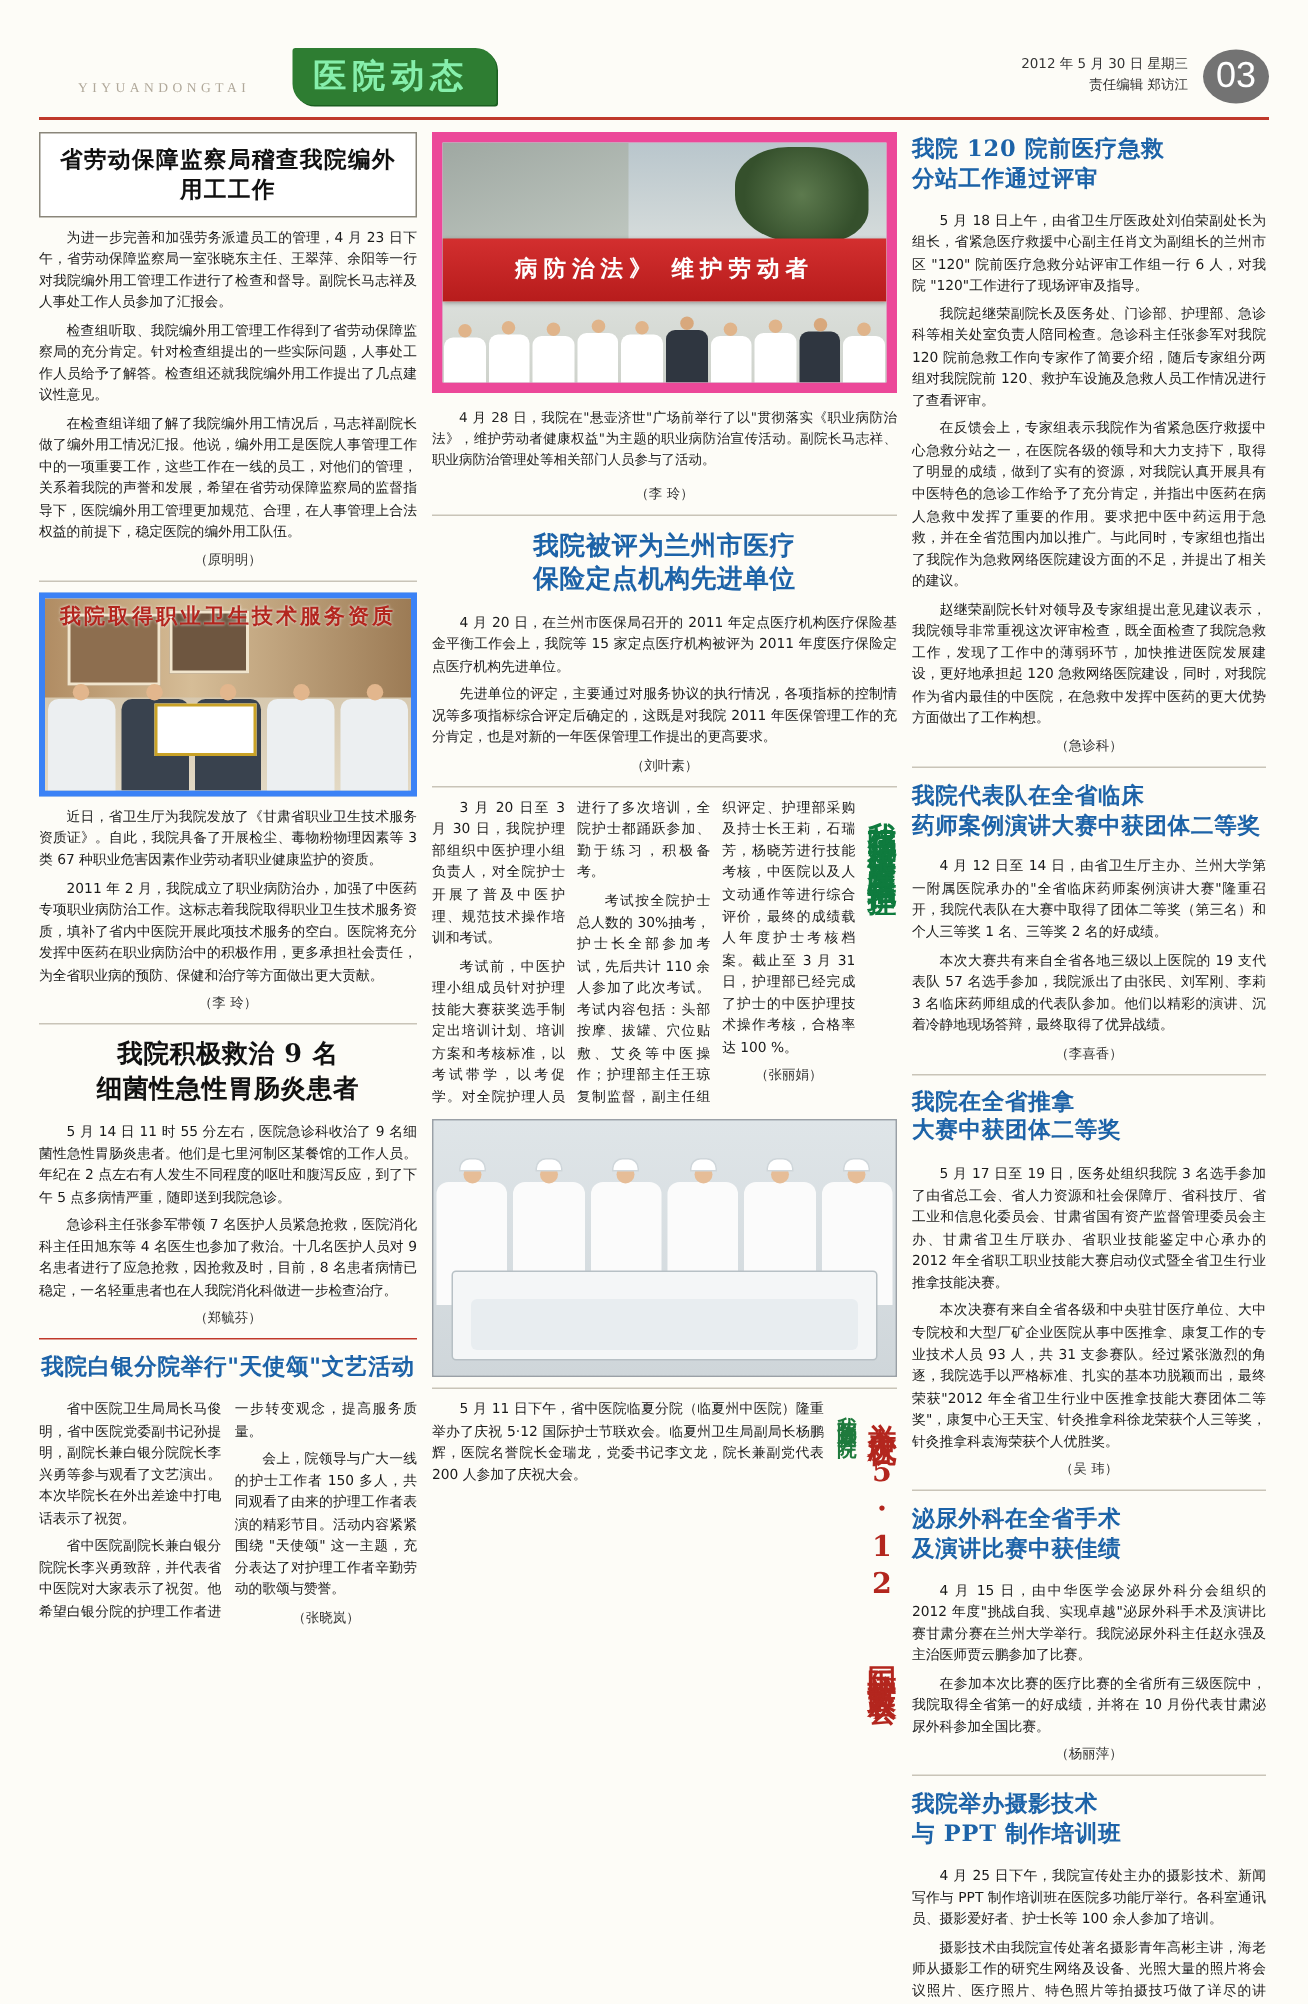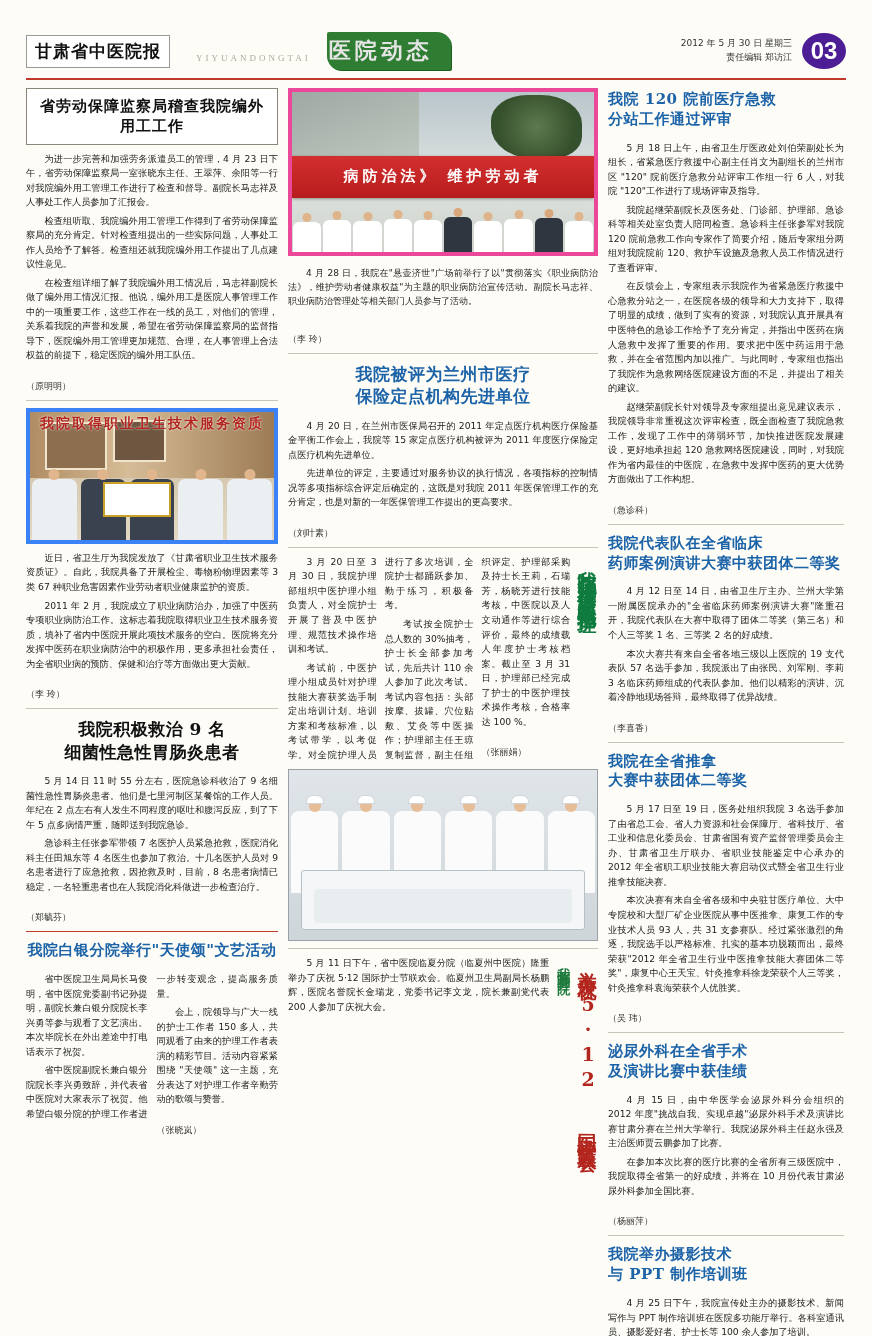--- a/index.html
+++ b/index.html
@@ -32,39 +32,39 @@
     border:1px solid #999;
     padding:4px 8px;
     background:#fff;
   }
   .mh-pinyin{
     font-size:9px;color:#b0a89a;letter-spacing:3px;
     margin-left:26px;margin-top:14px;
     font-family:"Liberation Serif",serif;
   }
   .mh-banner{
-    margin-left:16px;
+    margin-left:28px;
     background:#2e7d32;
-    color:#e5e5e5;
+    color:#86efac;
     font-family:"DejaVu Serif","Liberation Serif",serif;
     font-weight:bold;
     font-size:22px;
     letter-spacing:4px;
-    padding:4px 18px 4px 2px;
+    padding:4px 18px 4px 14px;
     border-radius:2px 14px 2px 14px;
     box-shadow:1px 1px 0 #1b5e20;
   }
   .mh-right{
     margin-left:auto;display:flex;align-items:center;gap:10px;
   }
   .mh-meta{font-size:9px;color:#333;line-height:1.55;text-align:right;}
   .mh-page{
     width:44px;height:36px;border-radius:50%;
-    background:#4c1d95;color:#fff;
-    font-size:24px;font-weight:bold;
+    background:#737373;color:#fff;
+    font-size:24px;font-weight:normal;
     display:flex;align-items:center;justify-content:center;
     font-family:"Liberation Sans",sans-serif;
   }
   
   .cols{
     display:flex;
     gap:10px;
     margin-top:8px;
     height:1230px;
   }
@@ -97,28 +97,28 @@
   .t-blue{color:#1d63a8;}
   p.body{
     font-size:9.2px;
     line-height:1.58;
     margin:0 0 4px 0;
     text-align:justify;
     text-indent:2em;
     color:#1a1a1a;
     font-family:"DejaVu Sans","Liberation Sans",sans-serif;
   }
-  .sig{font-size:9px;text-align:left;margin-top:17px;color:#333;}
+  .sig{font-size:9px;text-align:center;margin-top:1px;color:#333;}
   .cap{
     font-size:9px;line-height:1.55;margin:4px 0 0 0;text-align:justify;
     text-indent:2em;color:#222;
   }
   
   .photo{position:relative;overflow:hidden;background:#cfd8dc;}
-  .ph1{height:160px;border:4px solid #ec4899;}
+  .ph1{height:160px;border:7px solid #ec4899;}
   .ph-sky{position:absolute;inset:0;background:linear-gradient(#b9c6cc,#dfe3e0 55%,#cfd3cc);}
   .ph-building{position:absolute;left:0;top:0;width:42%;height:52%;background:linear-gradient(160deg,#9fa8a2,#c3cbc4);}
   .ph-tree{position:absolute;right:4%;top:2%;width:30%;height:40%;background:radial-gradient(circle at 50% 50%,#5d7a4e,#35502c 70%);border-radius:40% 45% 35% 50%;}
   .ph-banner{
     position:absolute;left:0;right:0;top:40%;height:26%;
     background:linear-gradient(#d32f2f,#b71c1c);
     color:#fff;display:flex;align-items:center;justify-content:center;
     font-family:"DejaVu Serif","Liberation Serif",serif;font-weight:bold;
     font-size:15px;letter-spacing:4px;
     box-shadow:0 1px 3px rgba(0,0,0,.35);
@@ -165,21 +165,20 @@
   .twocol{column-count:2;column-gap:9px;}
   .threecol{column-count:3;column-gap:8px;}
   .redline{border-top:1px solid #c0392b;}
 </style>
 </head>
 <body>
 
 <div class="page">
 
   <div class="masthead">
-    <div class="mh-logo">甘肃省中医院报</div>
     <div class="mh-pinyin">YIYUANDONGTAI</div>
     <div class="mh-banner">医院动态</div>
     <div class="mh-right">
       <div class="mh-meta">
         <div>2012 年 5 月 30 日  星期三</div>
         <div>责任编辑  郑访江</div>
       </div>
       <div class="mh-page">03</div>
     </div>
   </div>

